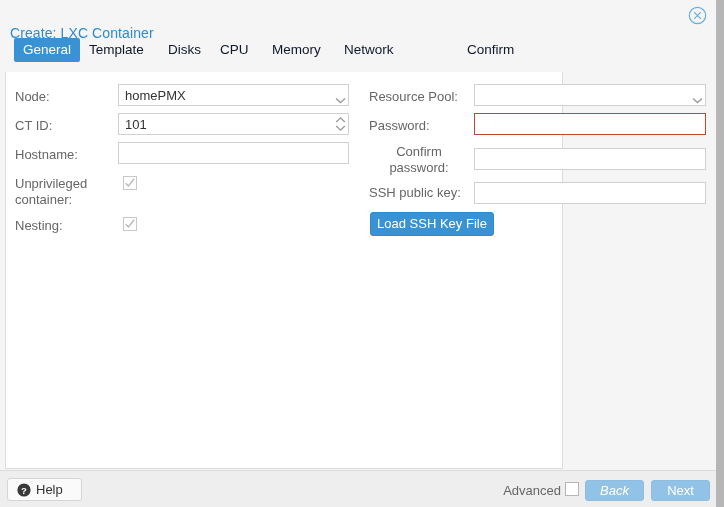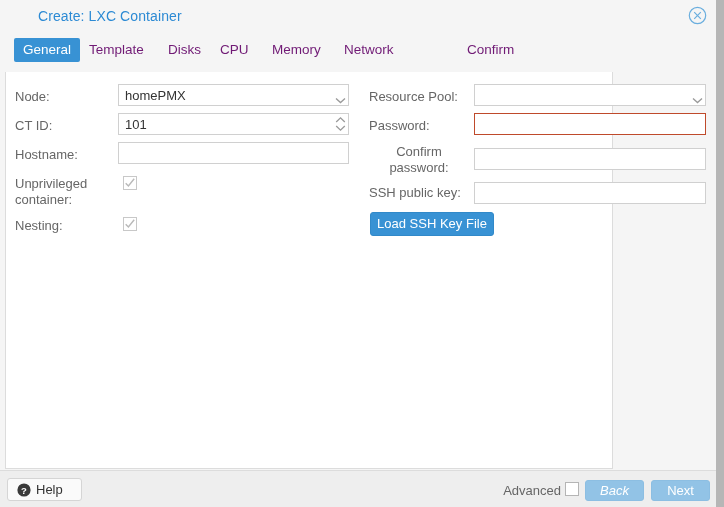--- a/index.html
+++ b/index.html
@@ -31,26 +31,25 @@
     position: absolute;
     left: 0;
     top: 0;
     width: 716px;
     height: 31px;
     background: #f5f5f5;
   }
   .title-text {
     position: absolute;
     left: 10px;
-    top: 8px;
+    top: 25px;
     font-size: 14px;
     color: #2c8ad4;
     letter-spacing: 0.1px;
     white-space: nowrap;
-    margin-left: 28px;
   }
   .close-btn {
     position: absolute;
     right: 9px;
     top: 6px;
     width: 19px;
     height: 19px;
     cursor: pointer;
   }
   .close-btn svg { display: block; }
@@ -62,38 +61,38 @@
     top: 38px;
     width: 716px;
     height: 24px;
   }
   .tab {
     position: absolute;
     top: 0;
     height: 24px;
     line-height: 24px;
     font-size: 13.5px;
-    color: #701a75;
+    color: #0f172a;
     padding: 0 9px;
     white-space: nowrap;
     box-sizing: border-box;
     cursor: pointer;
     border-radius: 2px;
   }
   .tab.active {
     background: #3892d4;
     color: #ffffff;
   }
 
   
   .panel {
     position: absolute;
     left: 5px;
     top: 72px;
-    width: 608px;
+    width: 558px;
     height: 397px;
     background: #ffffff;
     border: 1px solid #dcdcdc;
     border-top: none;
     box-sizing: border-box;
   }
 
   .form {
     position: absolute;
     left: 0;

